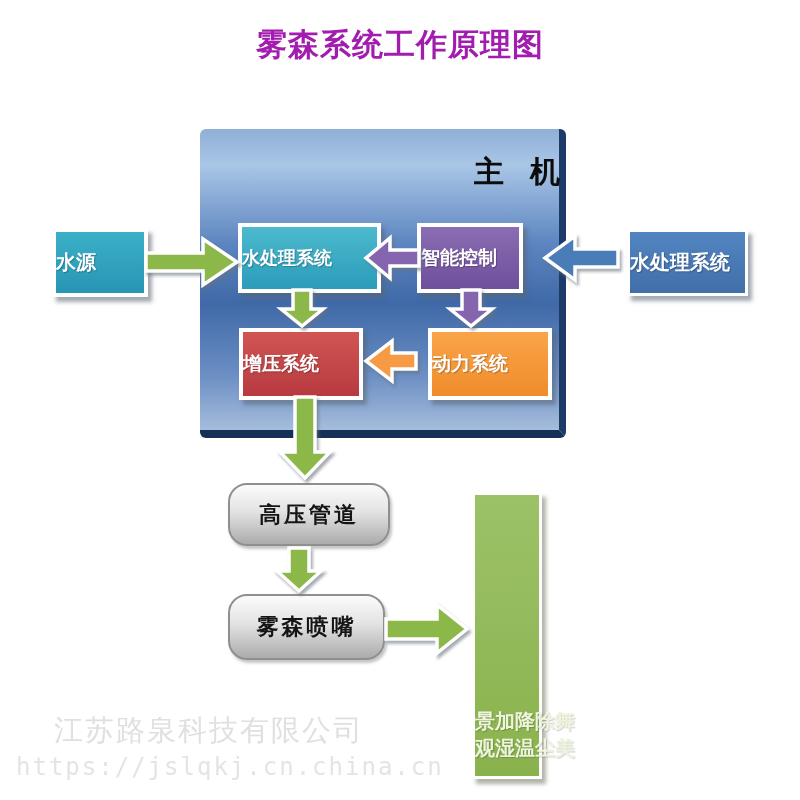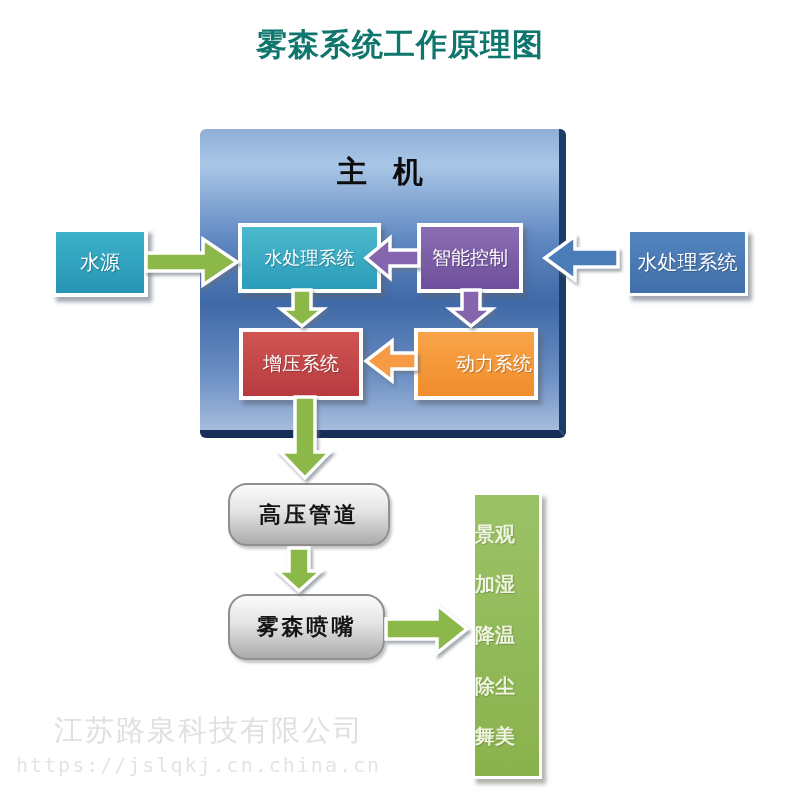--- a/index.html
+++ b/index.html
@@ -3,56 +3,56 @@
 <meta charset="utf-8">
 <style>
   * { margin: 0; padding: 0; box-sizing: border-box; }
   html, body { background: #ffffff; }
   body {
     width: 800px; height: 800px; position: relative; overflow: hidden;
     font-family: "DejaVu Sans", "Liberation Sans", sans-serif;
   }
   .page-title {
     position: absolute; left: 0; top: 24px; width: 800px;
-    text-align: center; font-size: 31px; font-weight: bold; color: #0f766e;
+    text-align: center; font-size: 31px; font-weight: bold; color: #a21caf;
     letter-spacing: 1px;
   }
   
   .main-box {
     position: absolute; left: 200px; top: 129px; width: 366px; height: 309px;
     background: linear-gradient(180deg, #8fafd6 0%, #a9c6e6 12%, #5d85c0 38%,
                 #3f69a7 58%, #6c8fc4 82%, #a6bddc 100%);
     border-right: 7px solid #1d3b68;
     border-bottom: 8px solid #152f58;
     border-radius: 6px;
   }
   .main-label {
     position: absolute; left: 200px; top: 152px; width: 360px;
-    display: flex; justify-content: center;
+    display: flex; justify-content: flex-end;
     font-size: 30px; font-weight: bold; color: #0c0c0c;
   }
   .main-label span { letter-spacing: 26px; margin-right: -26px; }
 
   
   .node {
-    position: absolute; display: flex; align-items: center; justify-content: center;
-    border: 4px solid #ffffff; color: #ffffff; font-weight: normal;
+    position: absolute; display: flex; align-items: center; justify-content: flex-start;
+    border: 4px solid #ffffff; color: #ffffff; font-weight: bold;
     box-shadow: 4px 5px 4px rgba(90,100,115,0.55);
     text-shadow: 1px 1px 1px rgba(0,0,0,0.25);
   }
   .node-water-source   { left: 52px;  top: 228px; width: 96px;  height: 69px;
     background: linear-gradient(180deg,#3cb0c8,#2795b4); font-size: 20px; }
   .node-water-treatment{ left: 238px; top: 223px; width: 143px; height: 70px;
     background: linear-gradient(180deg,#4cb9cc,#2b9cba); font-size: 18px; }
   .node-smart-control  { left: 417px; top: 223px; width: 106px; height: 70px;
     background: linear-gradient(180deg,#8a6db2,#6e4f9d); font-size: 19px; }
   .node-pressure       { left: 239px; top: 328px; width: 124px; height: 72px;
     background: linear-gradient(180deg,#d05552,#b83a40); font-size: 19px; }
-  .node-power          { left: 414px; top: 328px; width: 124px; height: 72px;
-    background: linear-gradient(180deg,#f9a449,#f08c2b); font-size: 19px; padding-left: 36px; }
+  .node-power          { left: 428px; top: 328px; width: 124px; height: 72px;
+    background: linear-gradient(180deg,#f9a449,#f08c2b); font-size: 19px; }
   .node-remote         { left: 627px; top: 229px; width: 121px; height: 67px;
     background: linear-gradient(180deg,#5285c0,#416fa9); font-size: 20px;
     border-width: 3px; }
 
   
   .gray-node {
     position: absolute; display: flex; align-items: center; justify-content: center;
     background: linear-gradient(180deg,#fbfbfb 0%, #e3e3e3 45%, #ababab 100%);
     border: 2px solid #8f8f8f; border-radius: 19px;
     color: #151515; font-weight: bold; font-size: 22px; letter-spacing: 3px;
@@ -60,22 +60,22 @@
   }
   .node-hp-pipe   { left: 228px; top: 483px; width: 162px; height: 63px; }
   .node-fog-nozzle{ left: 228px; top: 594px; width: 157px; height: 66px; }
 
   
   .outputs-box {
     position: absolute; left: 472px; top: 492px; width: 70px; height: 287px;
     background: linear-gradient(180deg,#9cc268,#8ab24c);
     border: 3px solid #ffffff;
     box-shadow: 4px 5px 4px rgba(150,155,140,0.75);
-    display: flex; flex-direction: column; justify-content: space-around;
-    align-items: flex-start; padding: 14px 0;
+    display: flex; flex-direction: row; justify-content: space-around;
+    align-items: flex-end; padding: 14px 0;
   }
   .outputs-box .out-item {
     color: #eef4de; font-size: 20px; font-weight: bold;
     text-shadow: 1px 1px 1px rgba(0,0,0,0.18);
   }
 
   
   svg.arrows {
     position: absolute; left: 0; top: 0; width: 800px; height: 800px;
     pointer-events: none; z-index: 10;
@@ -86,21 +86,21 @@
   }
 
   
   .wm-company {
     position: absolute; left: 18px; top: 711px;
     font-size: 29px; color: #e0e0e0; letter-spacing: 2px; font-weight: normal; margin-left: 36px;
   }
   .wm-url {
     position: absolute; left: 16px; top: 753px;
     font-family: "DejaVu Sans Mono", "Liberation Mono", monospace;
-    font-size: 20px; color: #e4e4e4; letter-spacing: 2px;
+    font-size: 24px; color: #e4e4e4; letter-spacing: 2px;
   }
 </style>
 </head>
 <body>
 
 <div class="page-title">雾森系统工作原理图</div>
 
 <div class="main-box"></div>
 <div class="main-label">
   <span>主机</span>

